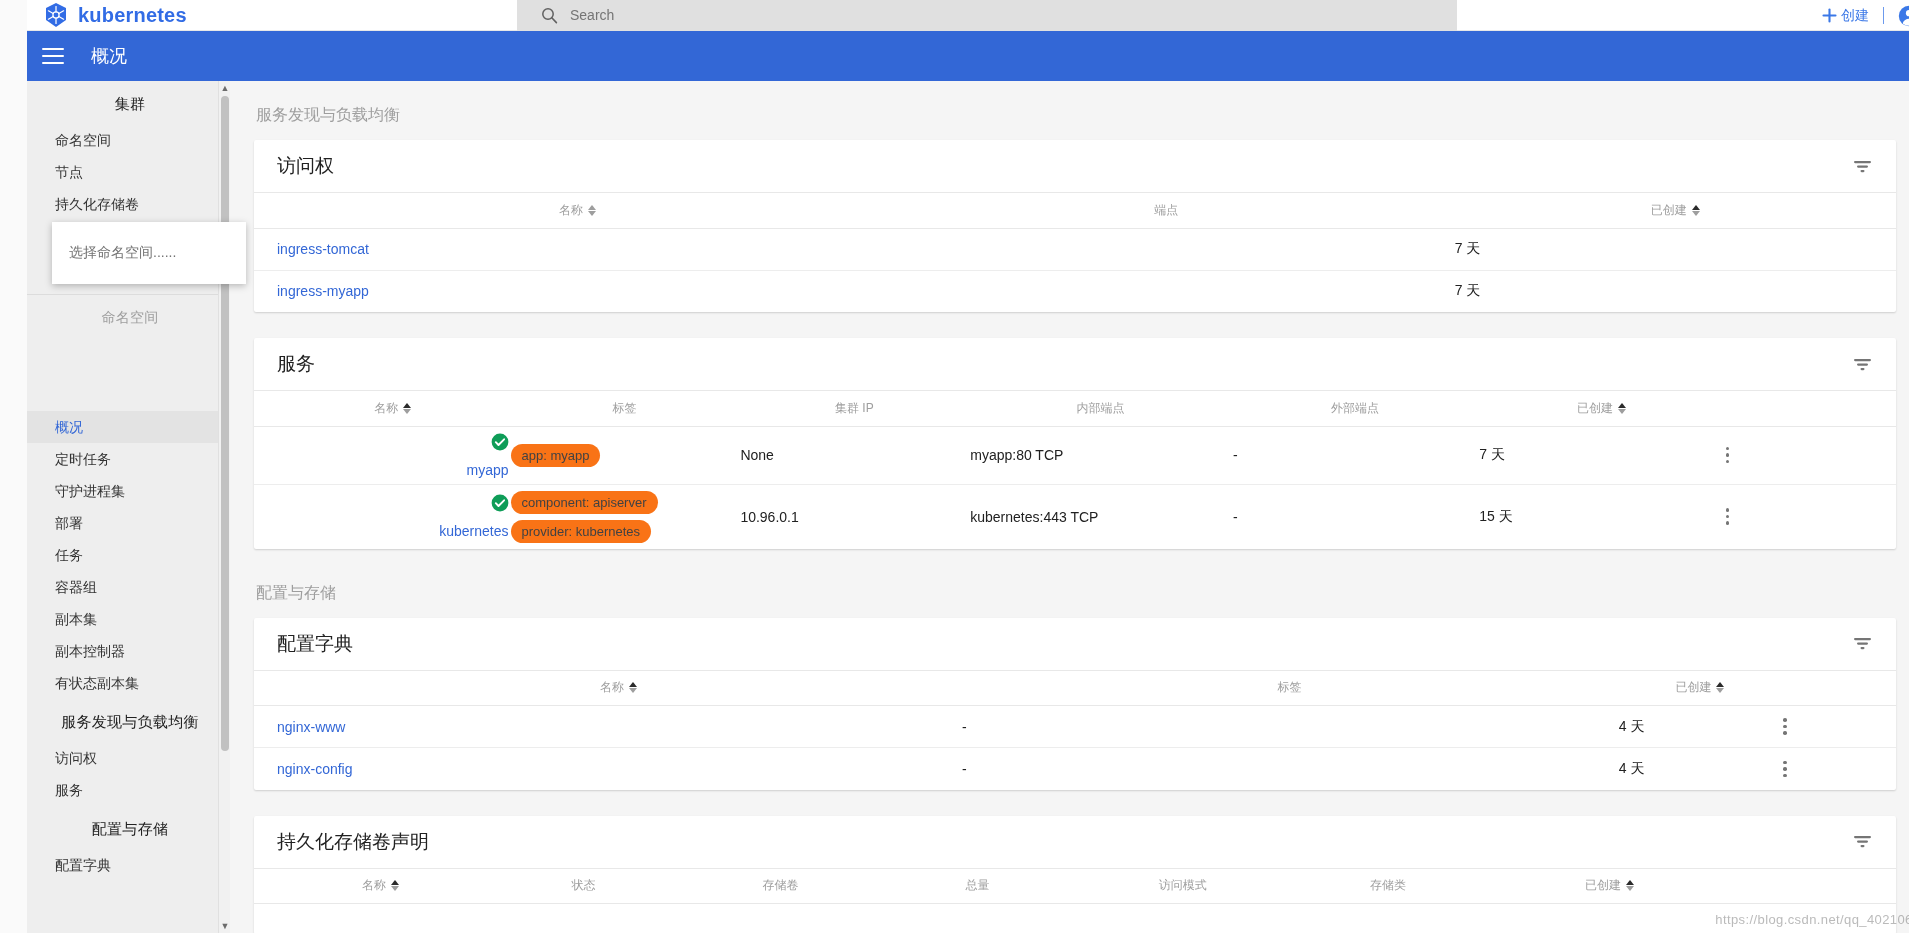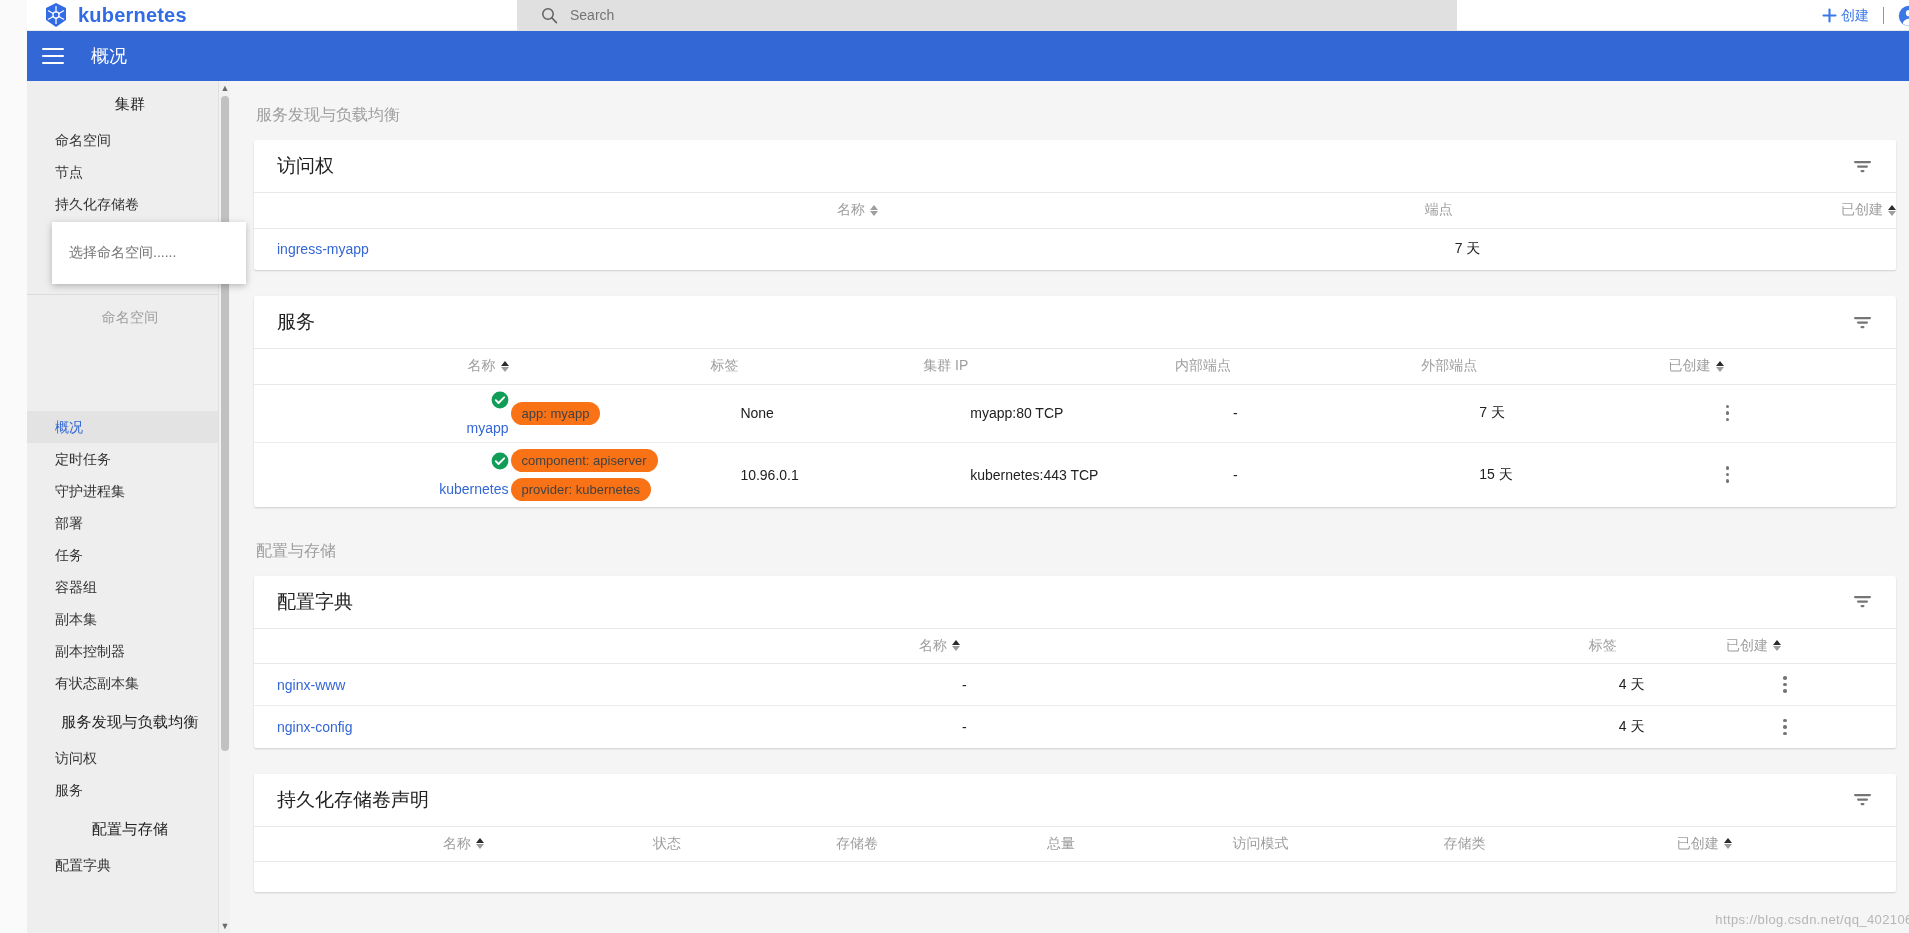--- a/index.html
+++ b/index.html
@@ -96,21 +96,21 @@
   }
   .card-head {
     height: 53px; display: flex; align-items: center; justify-content: space-between;
     padding: 0 24px 0 23px; border-bottom: 1px solid #e8e8e8;
   }
   .card-title { font-size: 19px; color: #212121; font-weight: normal; }
   .filter-icon { width: 19px; height: 15px; cursor: pointer; }
 
   table.k8s { width: 100%; border-collapse: collapse; table-layout: fixed; }
   table.k8s th {
-    font-size: 14px; color: #9e9e9e; font-weight: normal; text-align: right;
+    font-size: 12px; color: #9e9e9e; font-weight: normal; text-align: center;
     height: 35px; padding: 0 0 0 2px; border-bottom: 1px solid #e8e8e8; vertical-align: middle;
   }
   table.k8s td {
     font-size: 14px; color: #212121; height: 42px; padding: 6px 0 6px 2px;
     border-bottom: 1px solid #ededed; vertical-align: middle;
   }
   table.k8s tr:last-child td { border-bottom: none; }
   .th-in { display: inline-flex; align-items: center; gap: 5px; }
   .sorter { display: inline-flex; flex-direction: column; gap: 1px; }
   .sorter .up, .sorter .dn {
@@ -296,20 +296,25 @@
                     <span>已创建</span>
                   <span class="sorter dark">
                       <span class="up"></span>
                       <span class="dn"></span>
                     </span>
                 </span>
               </th>
             </tr>
           </thead>
           <tbody>
+            <tr>
+              <td class="pad-l"><a class="link">ingress-tomcat</a></td>
+              <td></td>
+              <td>7 天</td>
+            </tr>
             <tr>
               <td class="pad-l"><a class="link">ingress-myapp</a></td>
               <td></td>
               <td>7 天</td>
             </tr>
           </tbody>
         </table>
       </div>
 
       <div class="card">

